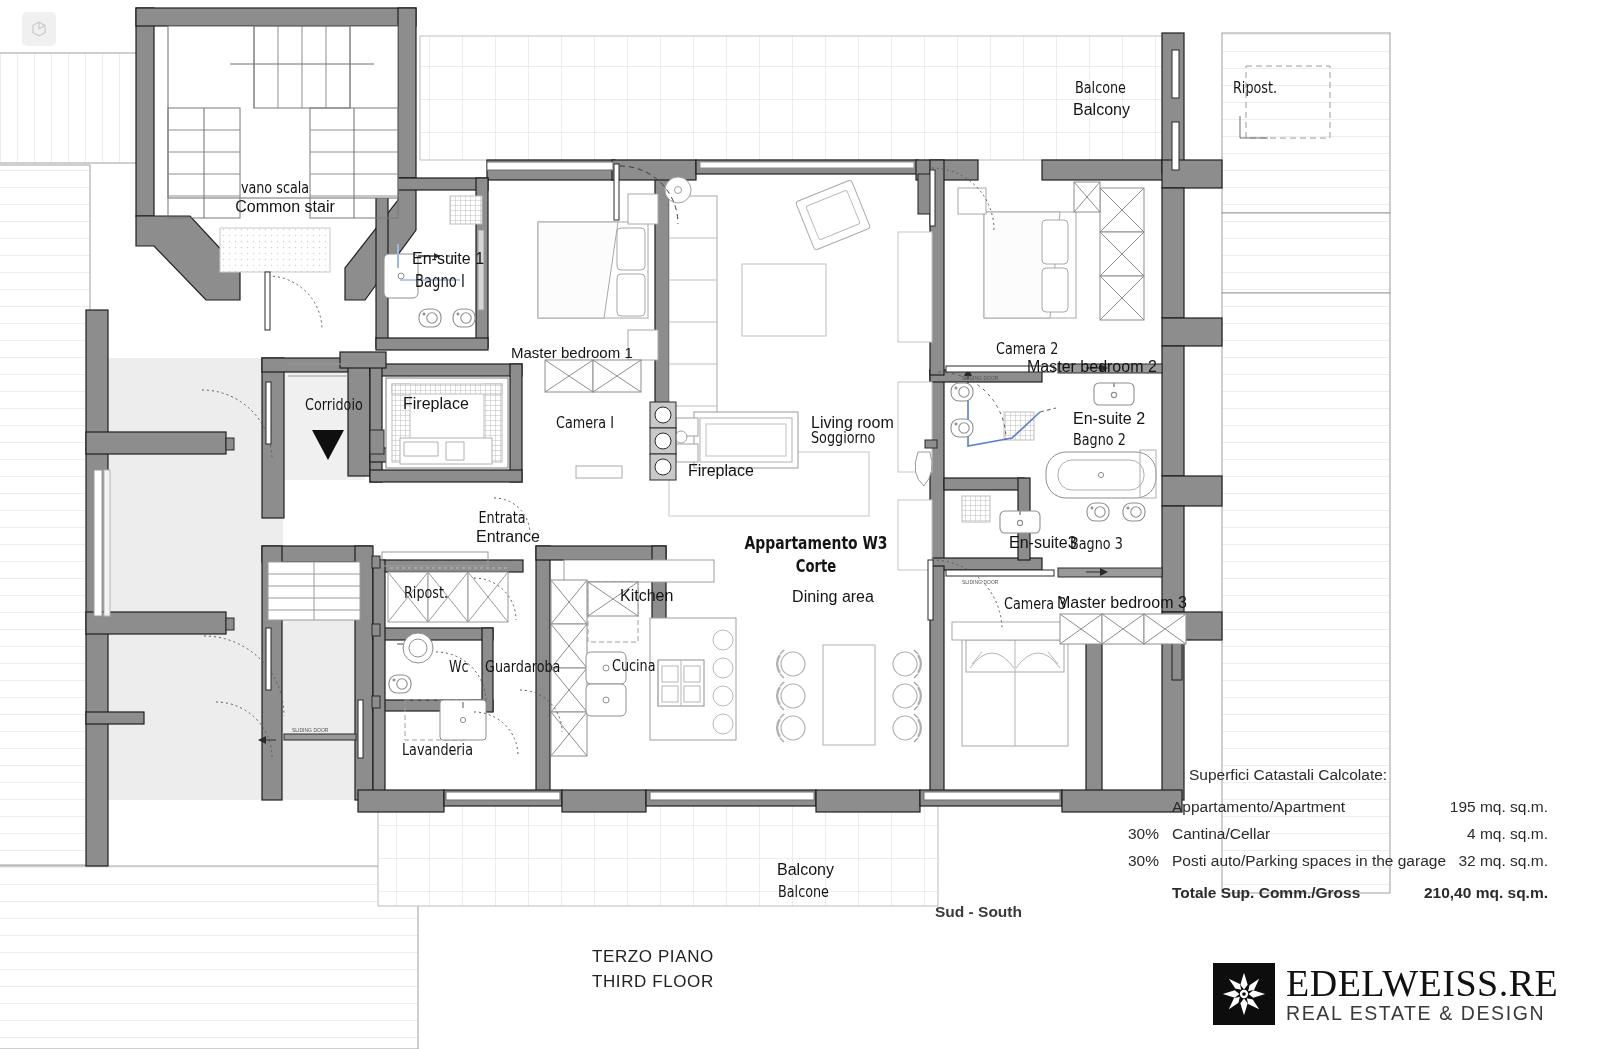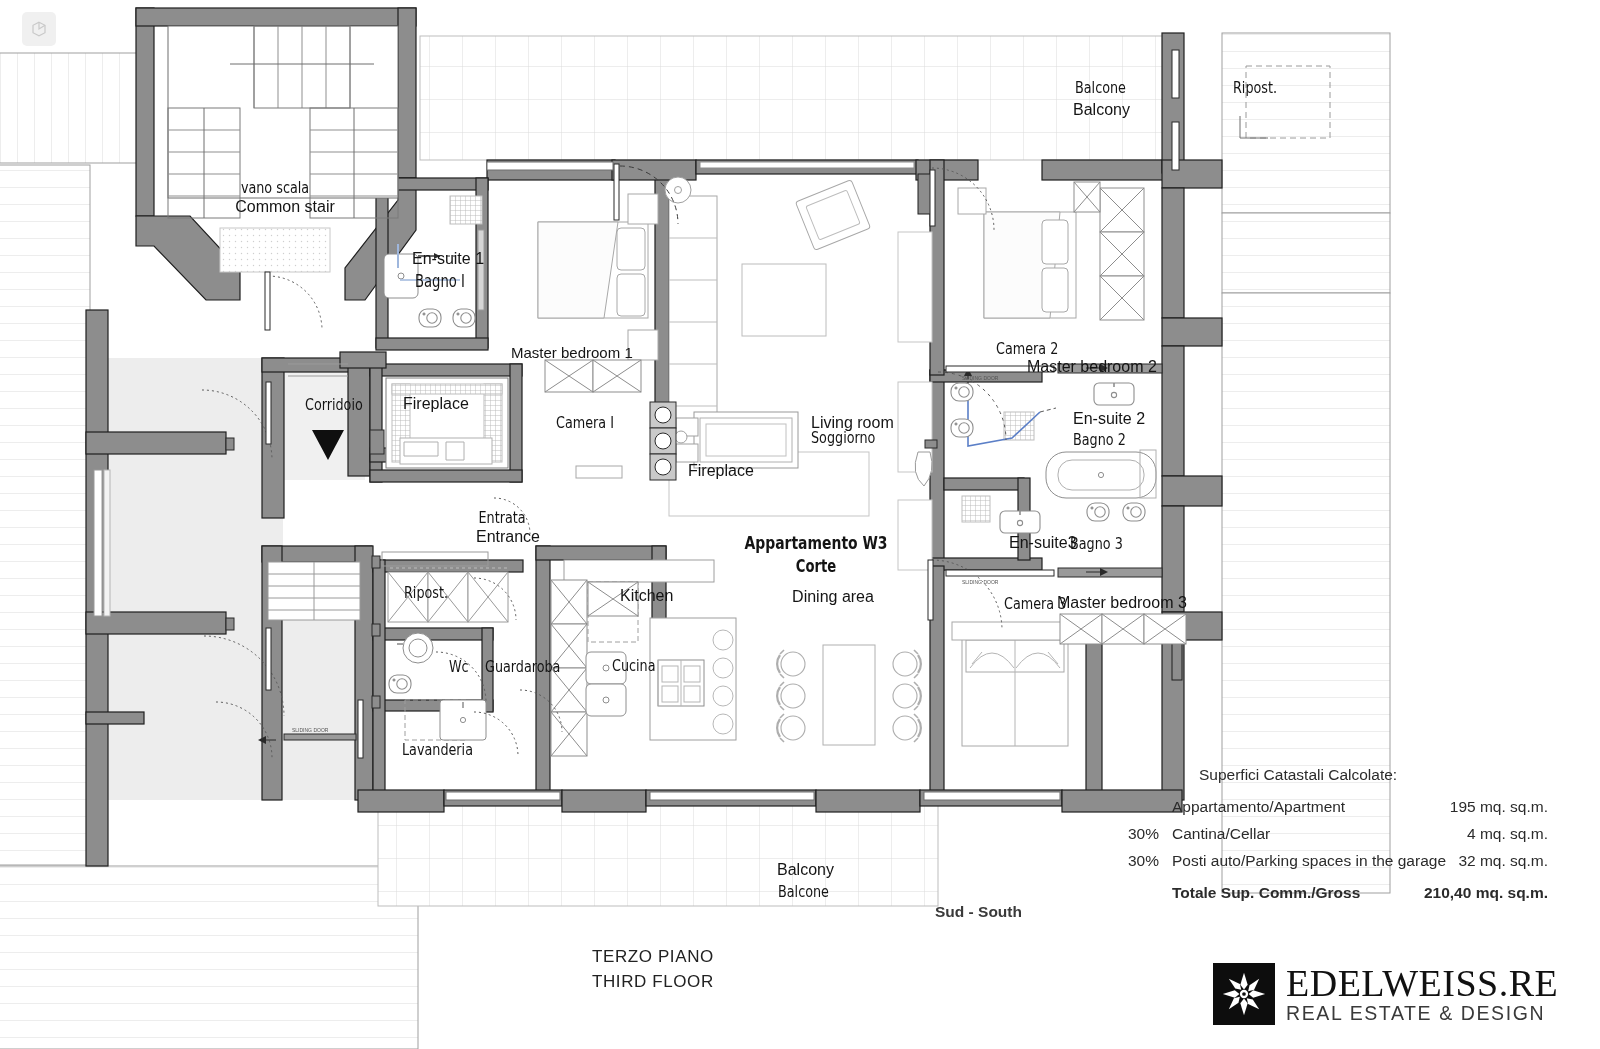--- a/index.html
+++ b/index.html
@@ -21,21 +21,21 @@
   .c{ transform:translateX(-50%);}
   .c.it{transform:translateX(-50%) scaleX(.86);transform-origin:center center;}
 
   
   #legend{position:absolute;left:1128px;top:766px;width:420px;}
   #legend .lrow{display:flex;align-items:baseline;font-size:15.5px;color:#2b2b2b;
      font-family:"Liberation Sans",sans-serif;margin-bottom:9px;}
   #legend .pct{width:44px;text-align:left;flex:0 0 44px;}
   #legend .nm{flex:1 1 auto;}
   #legend .val{flex:0 0 auto;text-align:right;white-space:nowrap;}
-  #legend .title{font-size:15.5px;margin-bottom:14px;margin-left:27px;color:#2b2b2b;padding-left:44px;}
+  #legend .title{font-size:15.5px;margin-bottom:14px;margin-left:17px;color:#2b2b2b;padding-left:44px;}
   #legend .total{font-weight:bold;margin-top:14px;}
   #legend .total .nm{margin-left:0;}
 
   
   #logo{position:absolute;left:1213px;top:963px;display:flex;align-items:center;justify-content:center;}
   #logo .mark{width:62px;height:62px;background:#0d0d0d;flex:0 0 62px;
       display:flex;align-items:center;justify-content:center;}
   #logo .txt{margin-left:11px;line-height:1;}
   #logo .t1{font-family:"Liberation Serif",serif;font-size:38px;letter-spacing:.5px;color:#111;}
   #logo .t2{font-family:"Liberation Sans",sans-serif;font-size:19.5px;letter-spacing:1.6px;color:#3a3a3a;margin-top:2px;}

